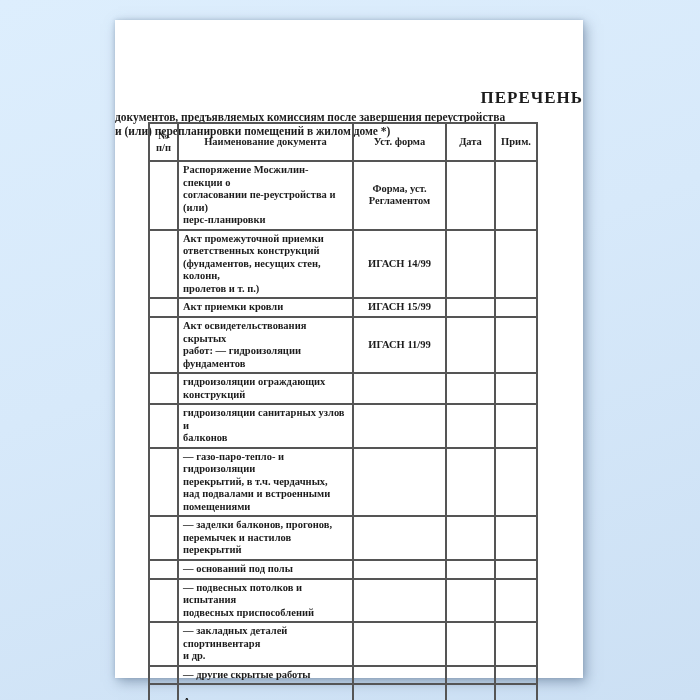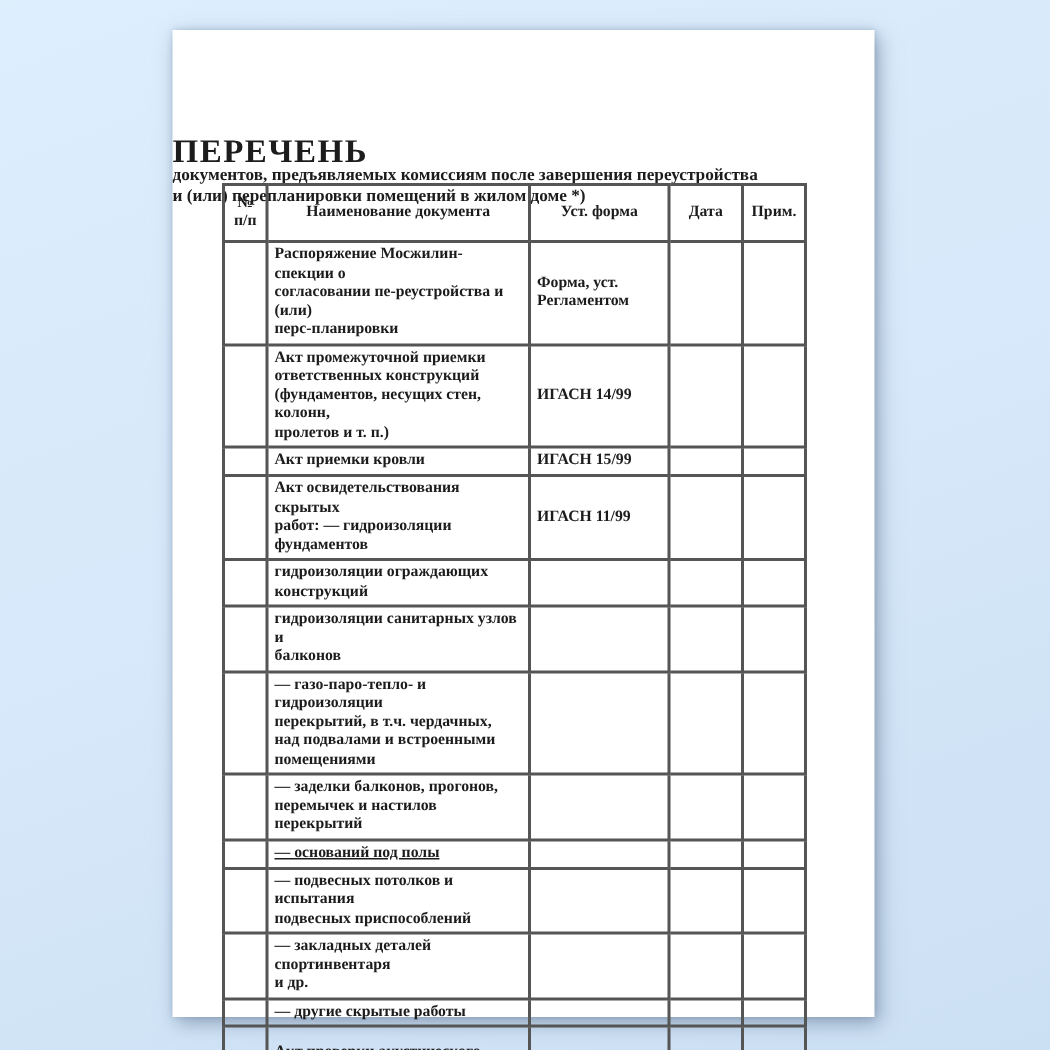--- a/index.html
+++ b/index.html
@@ -10,22 +10,22 @@
   }
   .page {
     position: absolute; left: 115px; top: 20px;
     width: 468px; height: 658px;
     background: #ffffff;
     box-shadow: 3px 4px 12px rgba(88,110,138,0.55), 0 0 4px rgba(110,135,160,0.35);
     color: #1c1c1c;
   }
   .title {
     position: absolute; left: 0; top: 68px; width: 100%;
-    margin: 0; text-align: left;
-    font-size: 22px; font-weight: bold; letter-spacing: 1px;
+    margin: 0; text-align: right;
+    font-size: 17px; font-weight: bold; letter-spacing: 1px;
   }
   .subtitle {
     position: absolute; left: 0; top: 90px; width: 100%;
     text-align: left; font-size: 11.5px; font-weight: bold;
     line-height: 14px; white-space: pre-line;
   }
   table.doc {
     position: absolute; left: 33px; top: 102px;
     width: 388px; border-collapse: collapse; table-layout: fixed;
   }
@@ -40,21 +40,21 @@
   table.doc th {
     font-size: 10.5px; line-height: 12px; text-align: center;
     height: 32px;
   }
   td.c-num, td.c-date, td.c-note { }
   td.c-name {
     font-size: 10.5px; line-height: 12.5px; text-align: left;
     padding-left: 9px; padding-right: 4px;
   }
   td.c-form {
-    font-size: 10.5px; line-height: 12.5px; 
+    font-size: 10.5px; line-height: 12.5px; text-align: center;
   }
 </style>
 </head>
 <body>
 
 <div class="page">
   <h1 class="title">ПЕРЕЧЕНЬ</h1>
   <div class="subtitle">документов, предъявляемых комиссиям после завершения переустройства
 и (или) перепланировки помещений в жилом доме *)</div>
 
@@ -139,21 +139,21 @@
           <td class="c-note"></td>
         </tr>
         <tr style="height: 29px;">
           <td class="c-num"></td>
           <td class="c-name">— заделки балконов, прогонов,
 перемычек и настилов перекрытий</td>
           <td class="c-form"></td>
           <td class="c-date"></td>
           <td class="c-note"></td>
         </tr>
-        <tr style="height: 19px; text-decoration: underline;">
+        <tr style="height: 19px;">
           <td class="c-num"></td>
           <td class="c-name">— оснований под полы</td>
           <td class="c-form"></td>
           <td class="c-date"></td>
           <td class="c-note"></td>
         </tr>
         <tr style="height: 32px;">
           <td class="c-num"></td>
           <td class="c-name">— подвесных потолков и испытания
 подвесных приспособлений</td>

